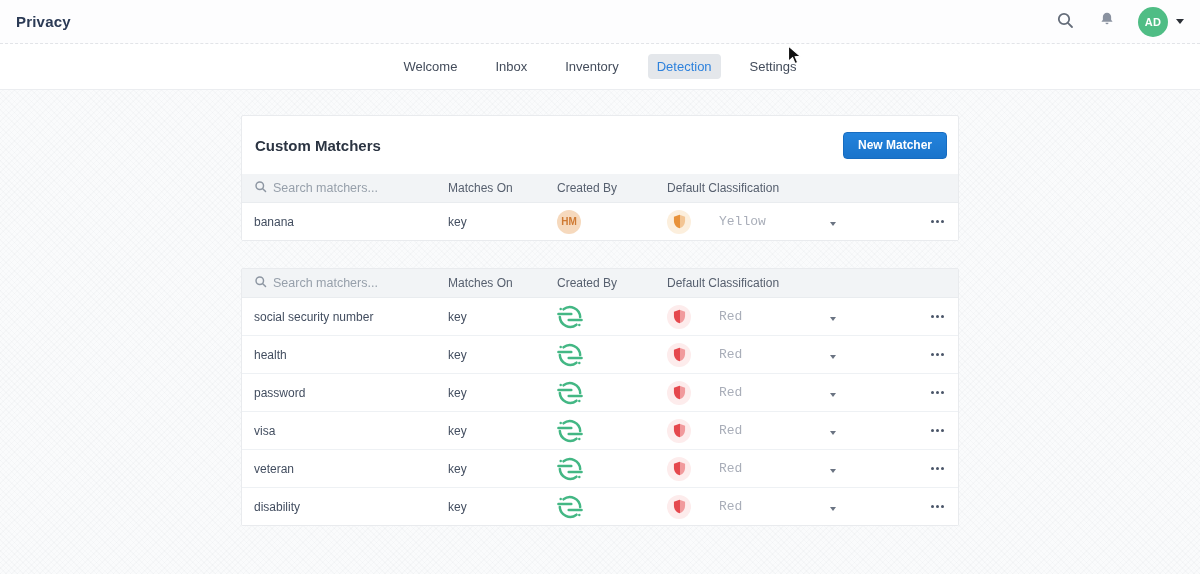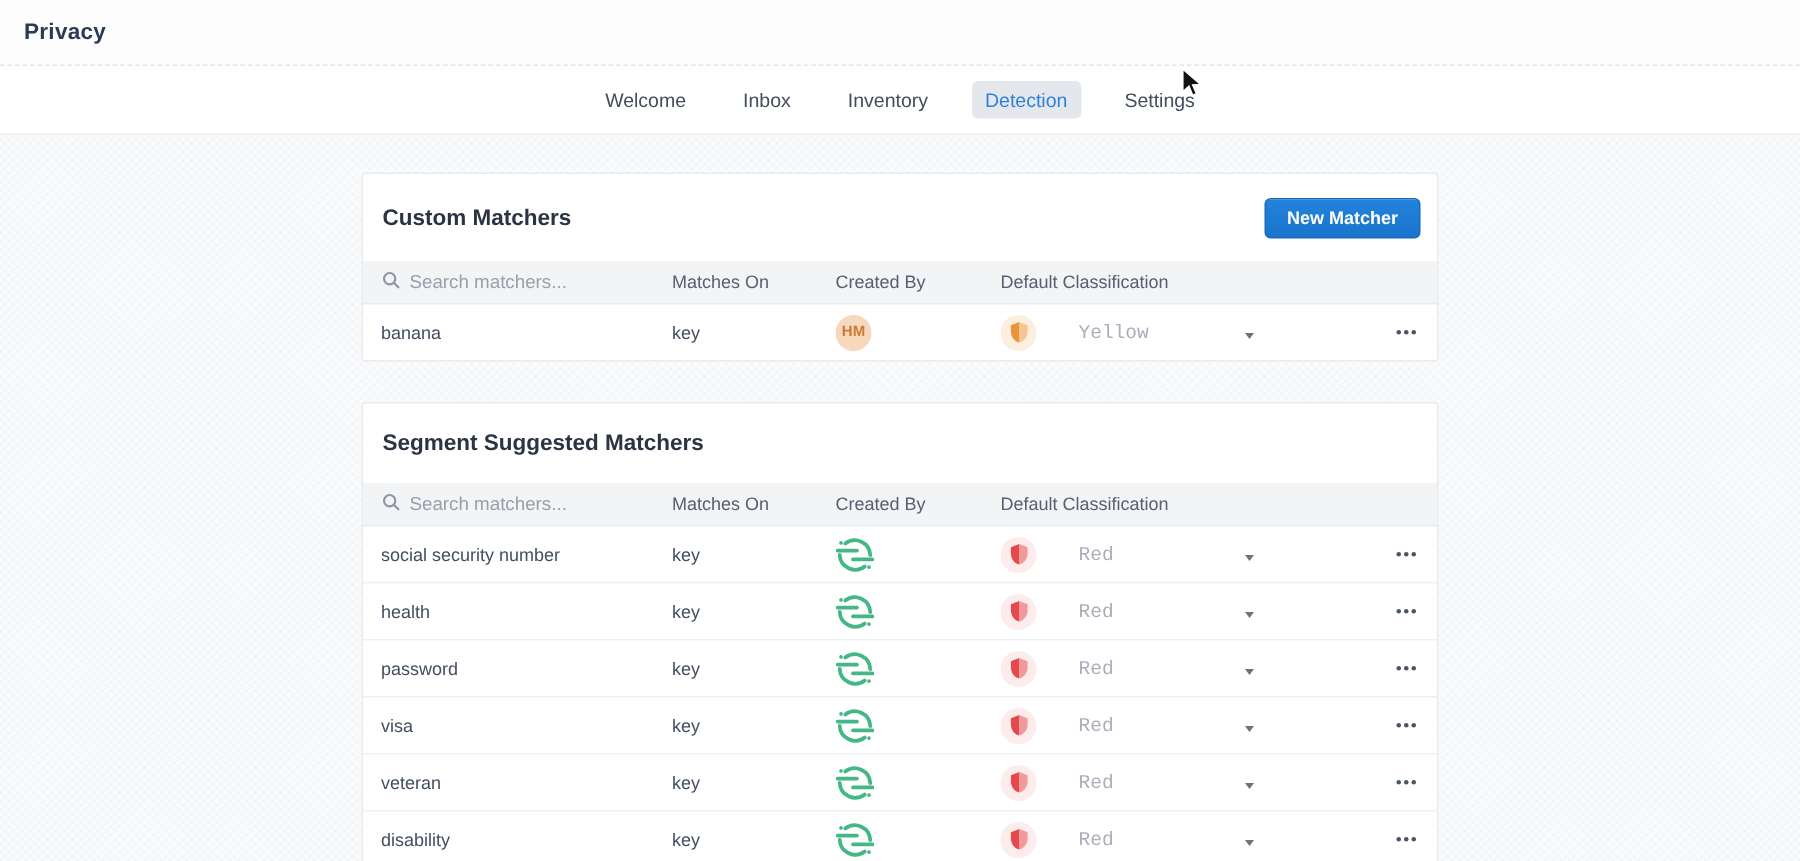--- a/index.html
+++ b/index.html
@@ -135,20 +135,42 @@
       <circle cx="3.4" cy="4.6" r="1.15" fill="#43b784" stroke="none"></circle>
       <circle cx="20.6" cy="19.4" r="1.15" fill="#43b784" stroke="none"></circle>
     </g>
   </defs>
 </svg>
 
 <div class="viewport">
 
   <header class="topbar">
     <div class="app-title">Privacy</div>
+    <div class="topbar-right">
+      <button class="icon-btn">
+        <span>
+          <svg width="18" height="18" viewBox="0 0 18 18" fill="none" stroke="#646c79" stroke-width="1.8" stroke-linecap="round">
+            <circle cx="8" cy="8" r="5.2"></circle>
+              <line x1="12.1" y1="12.1" x2="16" y2="16"></line>
+          </svg>
+        </span>
+      </button>
+      <button class="icon-btn">
+        <span>
+          <svg width="18" height="18" viewBox="0 0 24 24" fill="#8a92a0">
+            <path d="M12 2.3c-3.1 0-5.5 2.4-5.5 5.5v3.7L4.6 14.2h14.8l-1.9-2.7V7.8c0-3.1-2.4-5.5-5.5-5.5z"></path>
+            <path d="M10 15.6a2 2 0 0 0 4 0z"></path>
+          </svg>
+        </span>
+      </button>
+      <div class="avatar-group">
+        <div class="avatar">AD</div>
+        <span class="caret-down"></span>
+      </div>
+    </div>
   </header>
 
   <nav class="navbar">
     <button class="nav-tab">Welcome</button>
     <button class="nav-tab">Inbox</button>
     <button class="nav-tab">Inventory</button>
     <button class="nav-tab active">Detection</button>
     <button class="nav-tab">Settings</button>
   </nav>
 
@@ -194,23 +216,20 @@
             <span class="dots">
               <i></i>
               <i></i>
               <i></i>
             </span>
           </div>
       </div>
     </section>
 
     <section class="card">
-      <div class="sec-header h2">
-        <h2 class="sec-title">Segment Suggested Matchers</h2>
-      </div>
       <div class="thead">
         <div class="search-cell">
           <span>
             <svg width="13" height="13" viewBox="0 0 18 18" fill="none" stroke="#8d96a2" stroke-width="2" stroke-linecap="round">
               <circle cx="8" cy="8" r="5.2"></circle>
                 <line x1="12.1" y1="12.1" x2="16" y2="16"></line>
             </svg>
           </span>
           <input class="search-input" type="text" placeholder="Search matchers..." style="">
         </div>

